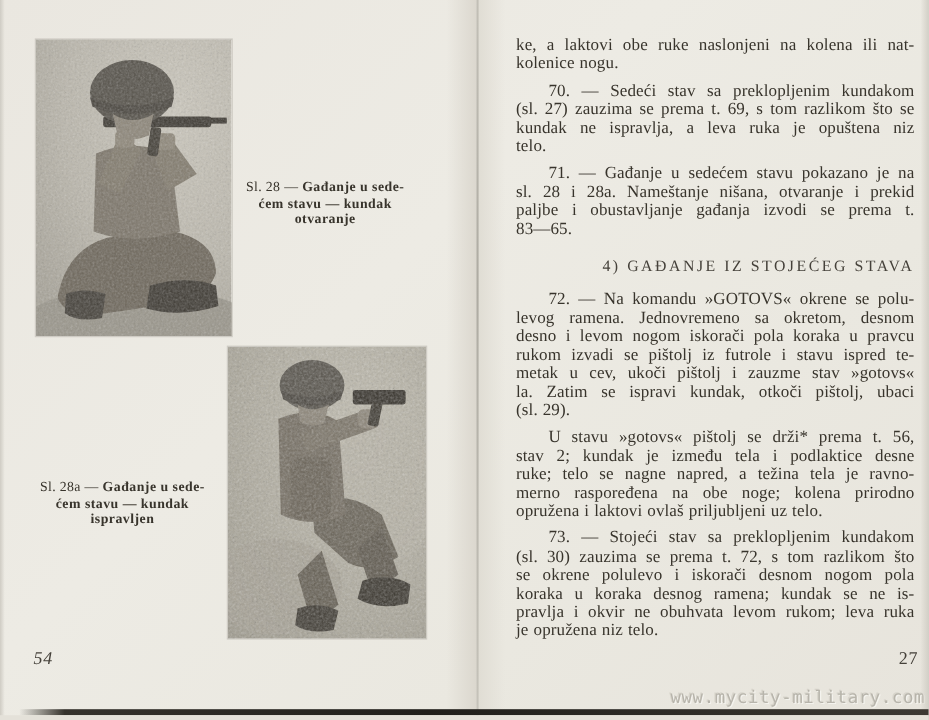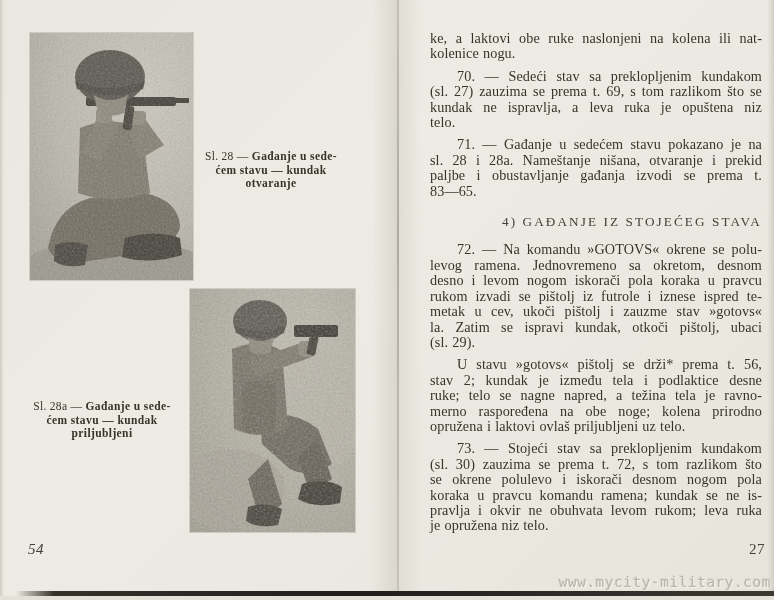--- a/index.html
+++ b/index.html
@@ -158,21 +158,21 @@
 
         <path d="M58,48 Q70,56 84,48 L80,64 Q68,68 60,62 Z" fill="#8d8679"></path>
 
         <rect width="165" height="243" filter="url(#grain2)" opacity="0.45"></rect>
       </svg>
     </div>
 
     <div class="caption" style="left:22px;top:400px;width:160px;">
         <div class="cap-line"><span class="cap-label">Sl. 28a — </span><b>Gađanje u sede-</b></div>
         <div class="cap-line"><b>ćem stavu — kundak</b></div>
-        <div class="cap-line"><b>priljubljeni</b></div>
+        <div class="cap-line"><b>ispravljen</b></div>
       </div>
 
     <div class="page-number" id="page-num-left">54</div>
   </div>
 
   <div class="gutter-shade-l"></div>
   <div class="gutter-line"></div>
   <div class="gutter-shade-r"></div>
 
   <div>
@@ -191,37 +191,37 @@
           <div class="line indent"><b>71.</b> — Gađanje u sedećem stavu pokazano je na</div>
           <div class="line">sl. 28 i 28a. Nameštanje nišana, otvaranje i prekid</div>
           <div class="line">paljbe i obustavljanje gađanja izvodi se prema t.</div>
           <div class="line last">83—65.</div>
         </div>
         <div class="section-heading">4) GAĐANJE IZ STOJEĆEG STAVA</div>
         <div class="para">
           <div class="line indent"><b>72.</b> — Na komandu »GOTOVS« okrene se polu-</div>
           <div class="line">levog ramena. Jednovremeno sa okretom, desnom</div>
           <div class="line">desno i levom nogom iskorači pola koraka u pravcu</div>
-          <div class="line">rukom izvadi se pištolj iz futrole i iznese ispred te-</div>
+          <div class="line">rukom izvadi se pištolj iz futrole i stavu ispred te-</div>
           <div class="line">metak u cev, ukoči pištolj i zauzme stav »gotovs«</div>
           <div class="line">la. Zatim se ispravi kundak, otkoči pištolj, ubaci</div>
           <div class="line last">(sl. 29).</div>
         </div>
         <div class="para">
           <div class="line indent">U stavu »gotovs« pištolj se drži* prema t. 56,</div>
           <div class="line">stav 2; kundak je između tela i podlaktice desne</div>
           <div class="line">ruke; telo se nagne napred, a težina tela je ravno-</div>
           <div class="line">merno raspoređena na obe noge; kolena prirodno</div>
           <div class="line last">opružena i laktovi ovlaš priljubljeni uz telo.</div>
         </div>
         <div class="para">
           <div class="line indent"><b>73.</b> — Stojeći stav sa preklopljenim kundakom</div>
           <div class="line">(sl. 30) zauzima se prema t. 72, s tom razlikom što</div>
           <div class="line">se okrene polulevo i iskorači desnom nogom pola</div>
-          <div class="line">koraka u pravcu komandu ramena; kundak se ne is-</div>
+          <div class="line">koraka u koraka desnog ramena; kundak se ne is-</div>
           <div class="line">pravlja i okvir ne obuhvata levom rukom; leva ruka</div>
           <div class="line last">je opružena niz telo.</div>
         </div>
       </div>
     <div class="page-number" id="page-num-right">27</div>
   </div>
 
   <div class="watermark">www.mycity-military.com</div>
 
   <div class="right-edge"></div>

